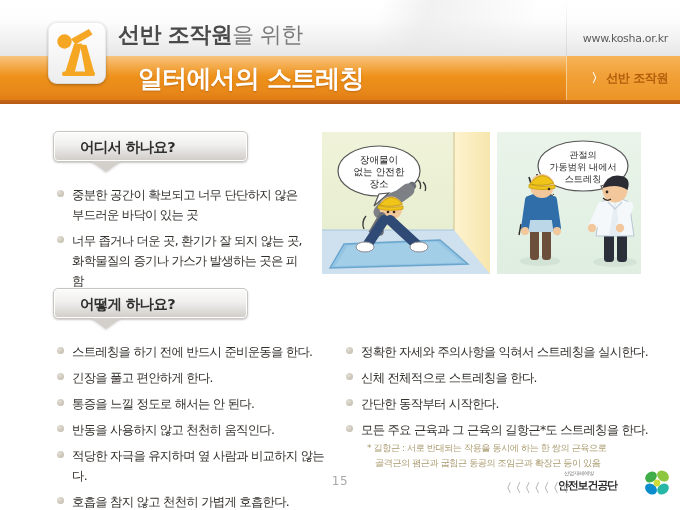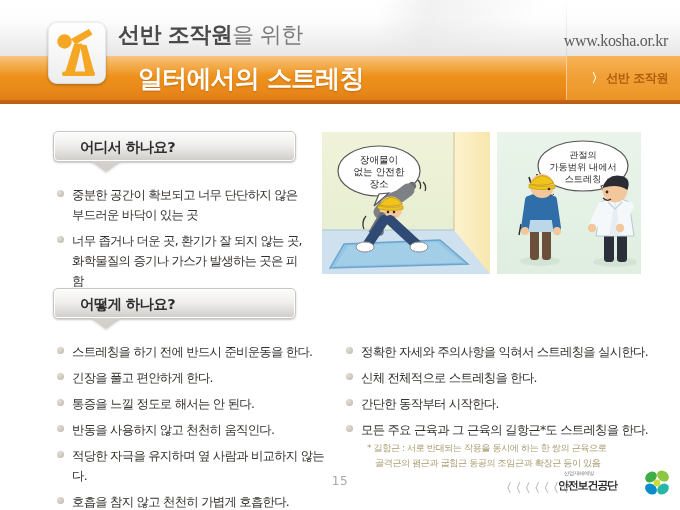--- a/index.html
+++ b/index.html
@@ -58,32 +58,32 @@
     font-size:22px;color:#7b7b7b;letter-spacing:-.6px;white-space:nowrap;
   }
   .hdr-sub b{color:#4a4a4a;font-weight:bold;}
   .hdr-title{
     position:absolute;left:118px;top:62px;
     font-size:25px;font-weight:bold;color:#ffffff;letter-spacing:-.8px;
     text-shadow:0 1px 1.5px rgba(150,70,0,.45);white-space:nowrap;margin-left:20px;
   }
   .hdr-url{
     position:absolute;right:12px;top:32px;
-    font-size:16px;color:#5c5c5c;letter-spacing:-.3px;white-space:nowrap;font-family:Liberation Serif, serif;
+    font-size:11px;color:#5c5c5c;letter-spacing:-.3px;white-space:nowrap;
   }
   .hdr-tag{
     position:absolute;right:12px;top:70px;
     font-size:12px;color:#b05c0a;letter-spacing:-.4px;white-space:nowrap;font-weight:bold;
   }
   .hdr-tag .chev{color:#ffffff;font-weight:bold;margin-right:3px;}
 
   
   .sec{position:absolute;}
   .sec-bar{
-    position:relative;width:243px;height:31px;
+    position:relative;width:195px;height:31px;
     border-radius:5px;
     background:linear-gradient(to bottom,#fcfcfc 0%,#f0efee 45%,#dedcd9 75%,#cfccc7 100%);
     box-shadow:0 1px 2px rgba(0,0,0,.22),0 0 0 1px #ffffff inset;
     border:1px solid #c9c6c1;box-sizing:border-box;
   }
   .sec-bar span{
     position:absolute;left:26px;top:6px;
     font-size:14.5px;font-weight:bold;color:#2f2f2f;letter-spacing:-.7px;white-space:nowrap;
   }
   .sec-notch{

